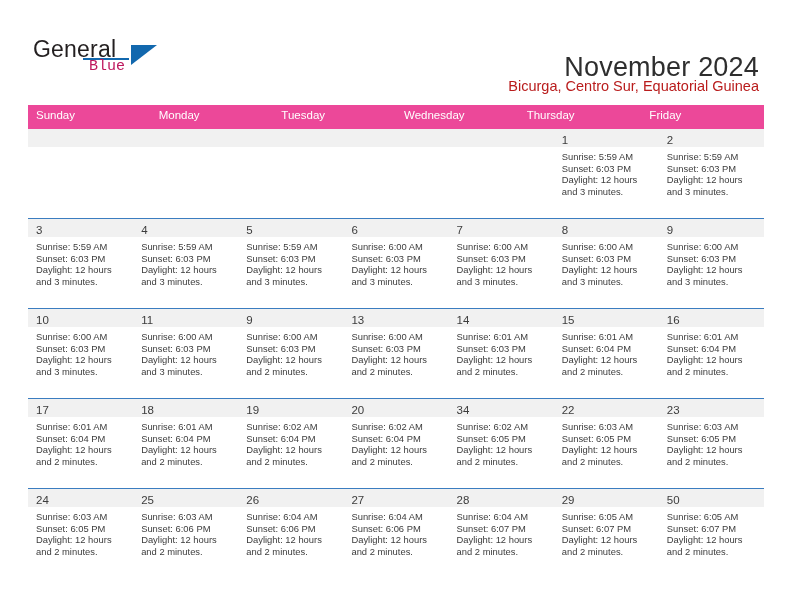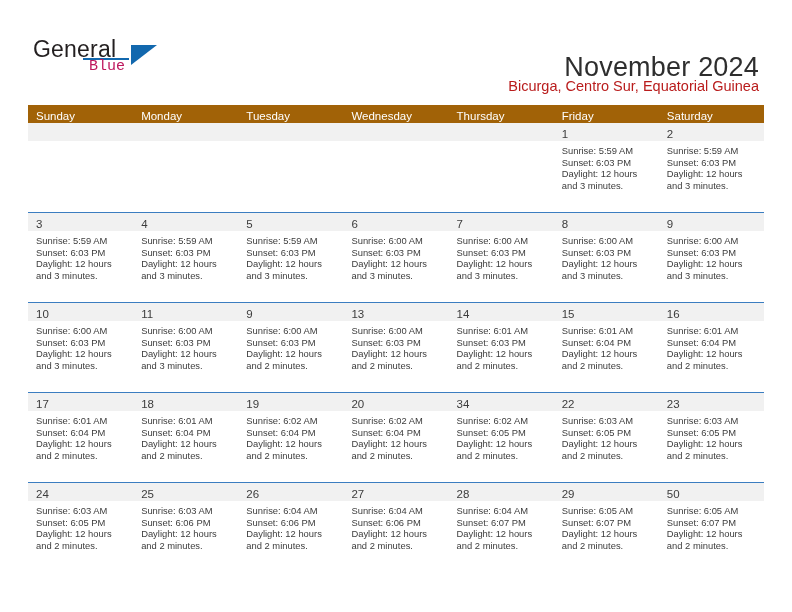--- a/index.html
+++ b/index.html
@@ -95,23 +95,22 @@
   
   .calendar {
     position: absolute;
     left: 28px;
     top: 105px;
     width: 736px;
   }
   .weekdays {
     display: flex;
     width: 736px;
-    height: 18px;
-    background: #a16207;
-    align-items: center;
+    height: 24px;
+    background: #ec4899;
   }
   .weekday {
     flex: 1 1 0;
     font-size: 11.5px;
     color: #ffffff;
     padding: 3px 0 0 8px;
     box-sizing: border-box;
     line-height: 14px;
   }
 
@@ -177,21 +176,20 @@
   </div>
 
   <div class="calendar">
     <div class="weekdays">
       <div class="weekday">Sunday</div>
       <div class="weekday">Monday</div>
       <div class="weekday">Tuesday</div>
       <div class="weekday">Wednesday</div>
       <div class="weekday">Thursday</div>
       <div class="weekday">Friday</div>
-      <div class="weekday">Saturday</div>
     </div>
     <div id="weeks-container">
         <div class="week first">
           <div class="cell blank">
             <div class="cell-datebar"><span class="daynum"></span></div>
             <div class="cell-body"></div>
           </div>
           <div class="cell blank">
             <div class="cell-datebar"><span class="daynum"></span></div>
             <div class="cell-body"></div>

